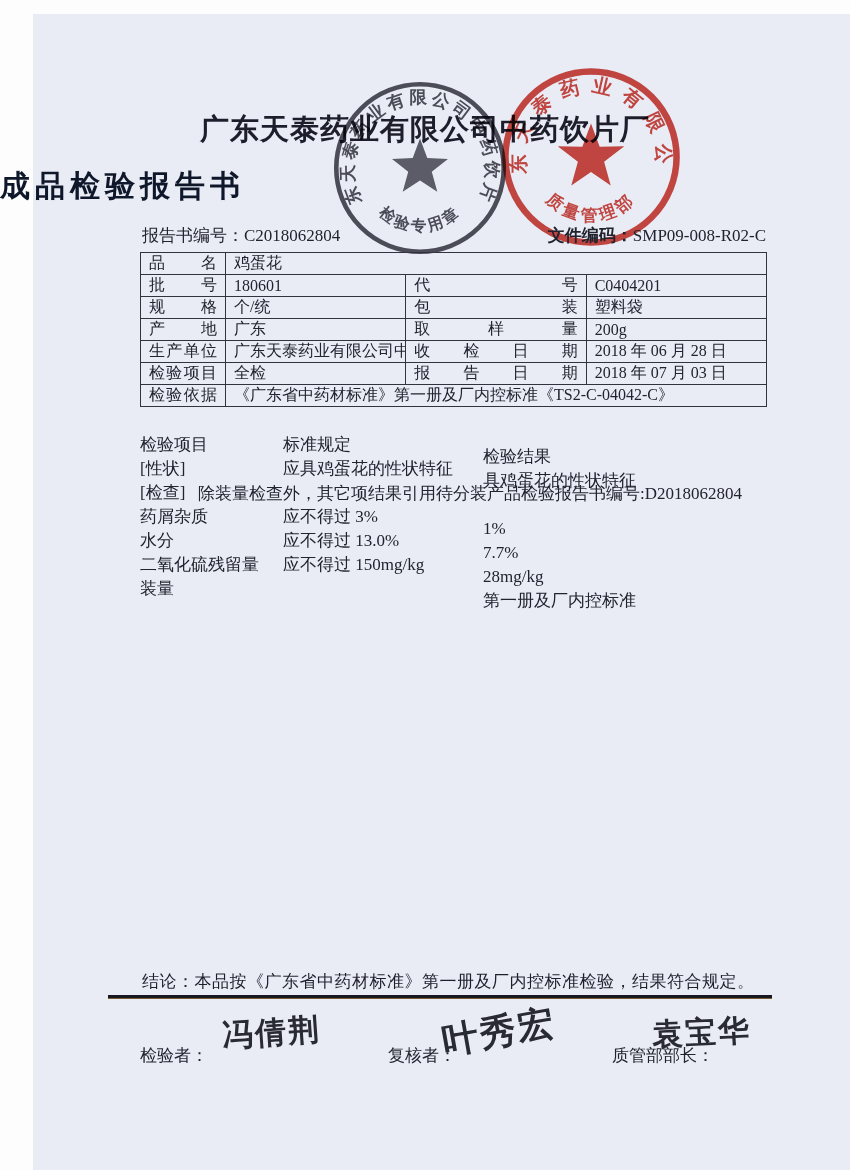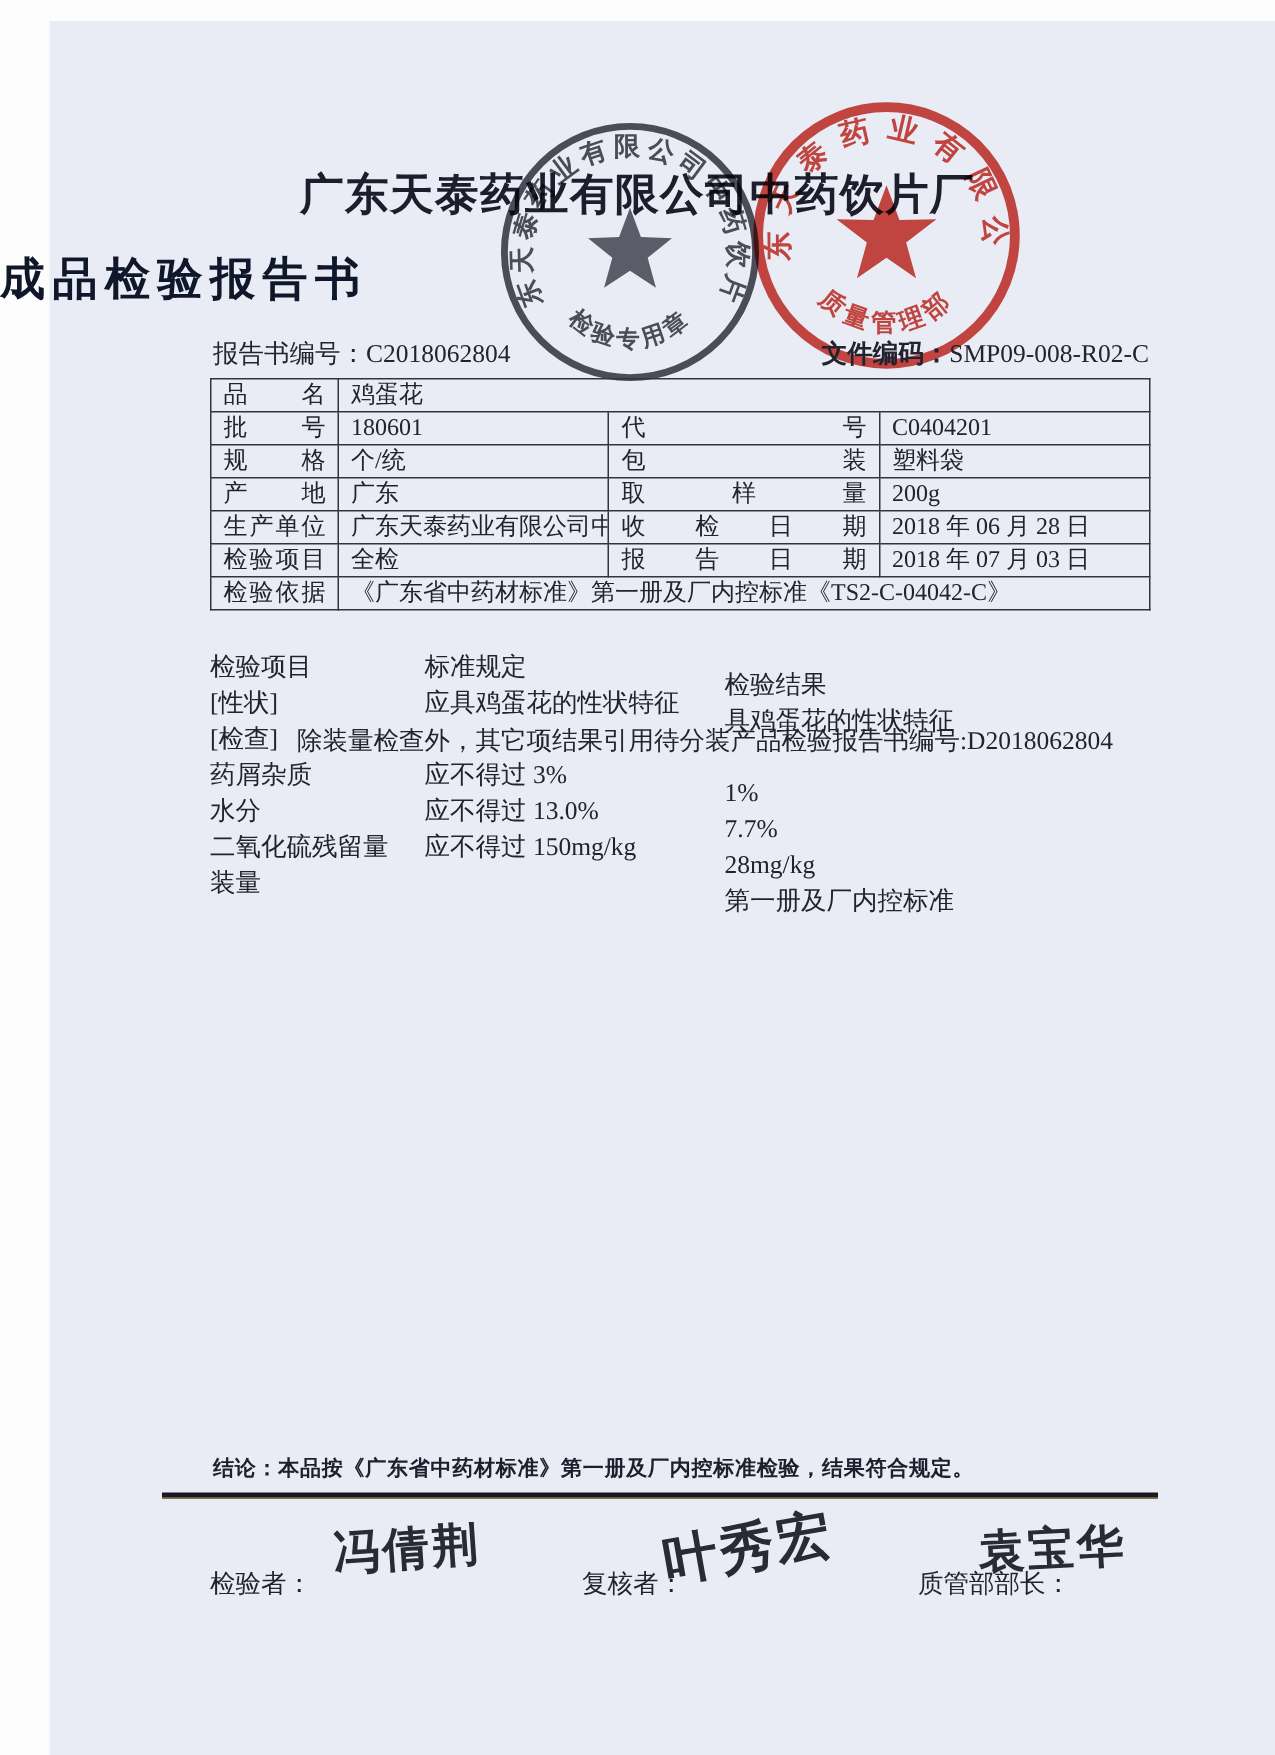--- a/index.html
+++ b/index.html
@@ -36,21 +36,21 @@
 
   
   .results { left:140px; top:433px; width:640px; font-size:17px; color:#23232f; }
   .rrow { position:relative; height:24px; line-height:24px; white-space:nowrap; }
   .rc1 { position:absolute; left:0; }
   .rc2 { position:absolute; left:143px; }
   .rc3 { position:absolute; left:343px;margin-top:12px; }
   .check-note { position:absolute; left:58px; font-size:17px; top:1px; }
 
   
-  .conclusion { left:142px; top:970px; font-size:14px; font-weight:700; color:#1f1f2c;
+  .conclusion { left:142px; top:970px; font-size:17px; font-weight:400; color:#1f1f2c;
                 letter-spacing:.5px; }
   .rule { left:108px; top:995px; width:664px; height:4px; background:#181823;
           border-bottom:1px solid #7a5a30; }
 
   
   .sigs { left:140px; top:1012px; width:640px; height:70px; font-size:17px; color:#23232f; }
   .sig-label { position:absolute; top:12px;margin-top:20px; }
   .sig-name { position:absolute; font-size:31px; font-weight:700; color:#2a2a35;
               transform:rotate(-4deg); letter-spacing:2px; }
   .sig-name.n1 { left:82px; top:0; }

